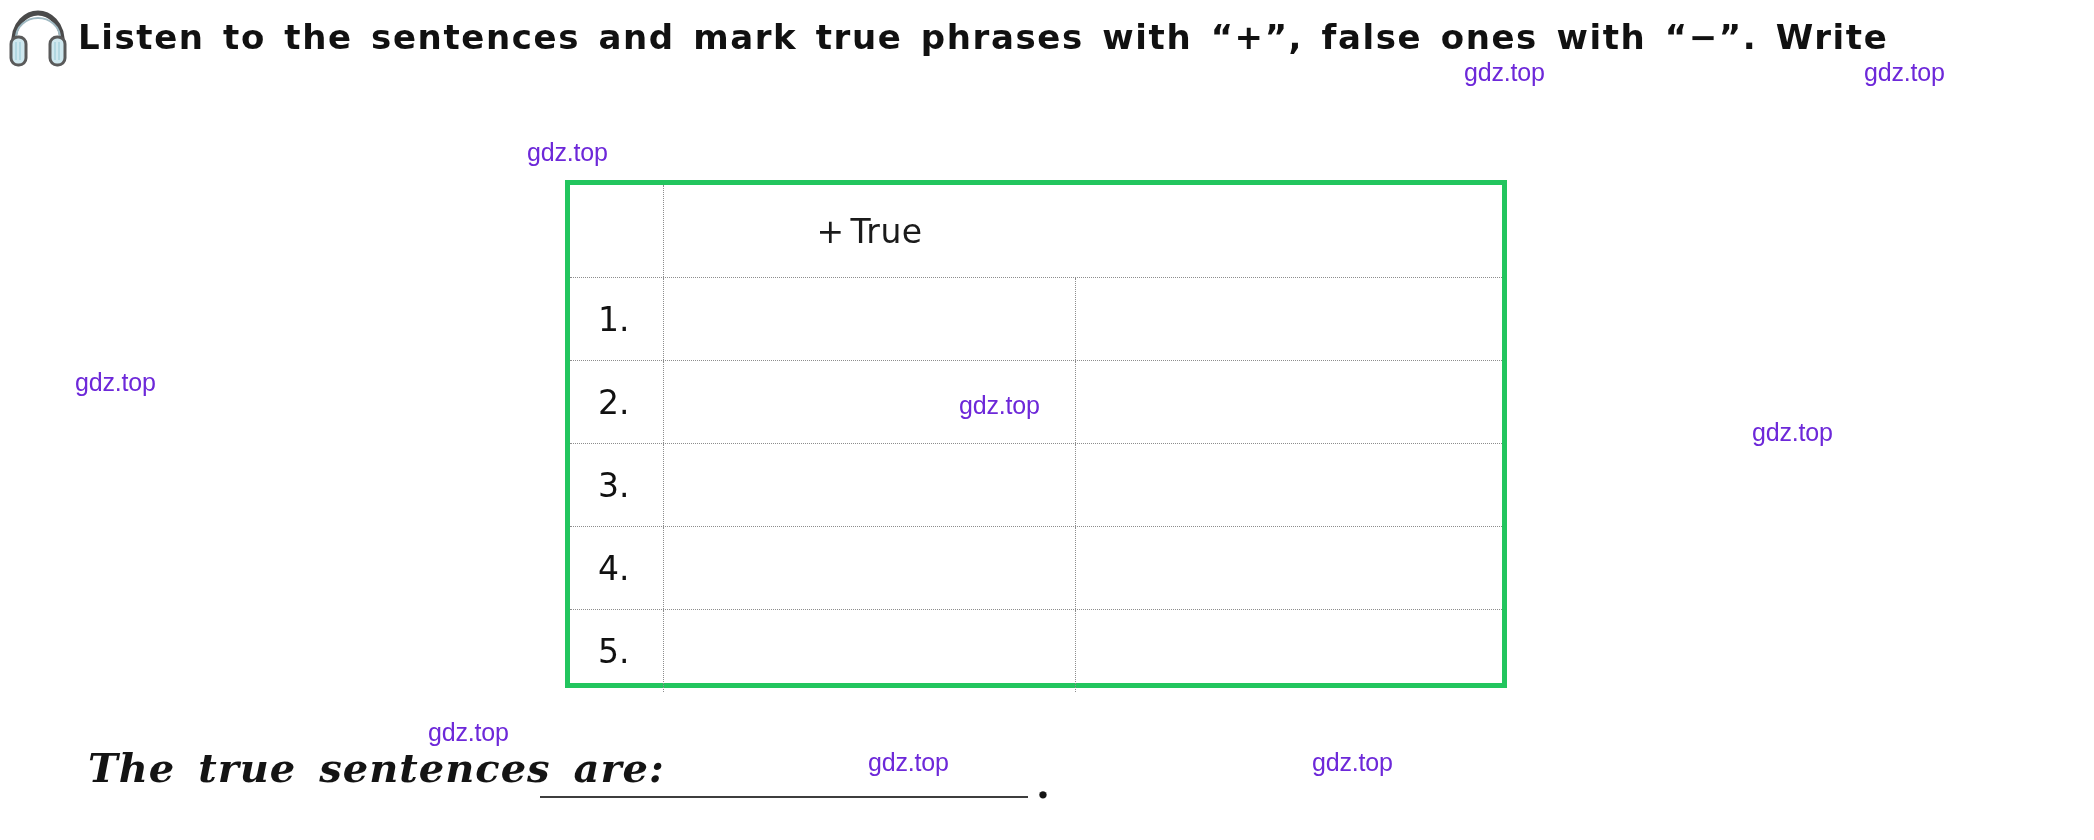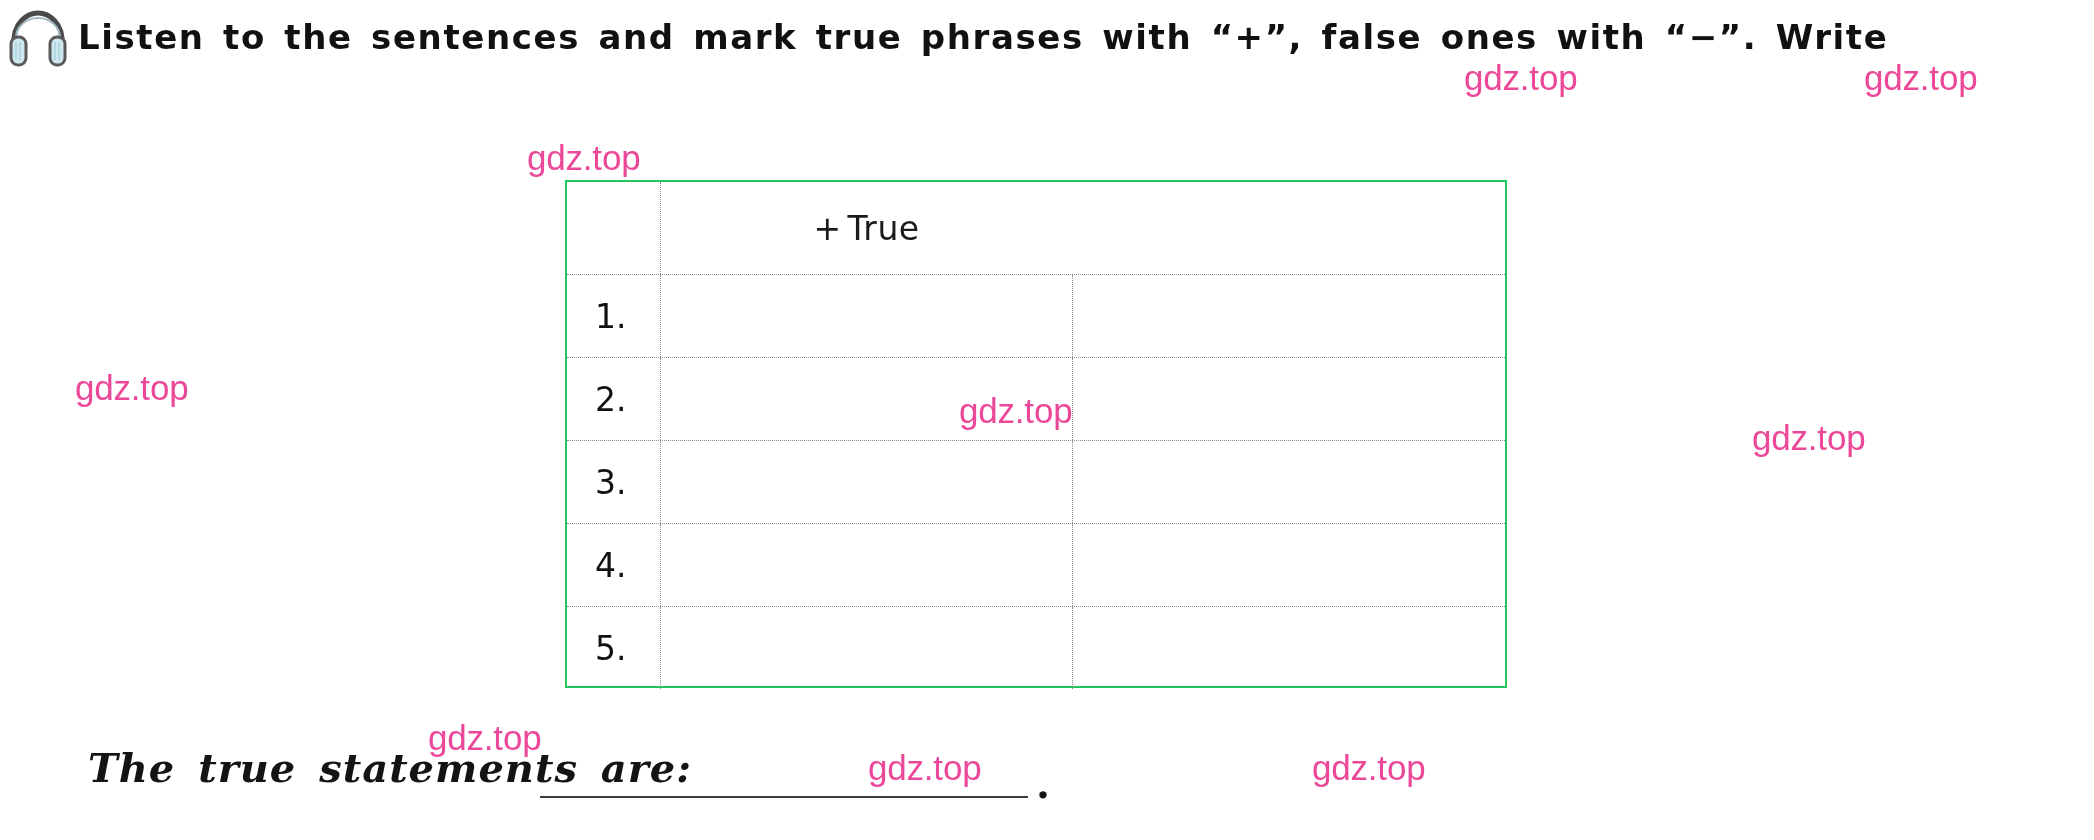--- a/index.html
+++ b/index.html
@@ -50,21 +50,21 @@
     padding-left: 14px;
   }
 
   
   #truefalse-table {
     position: absolute;
     left: 565px;
     top: 180px;
     width: 942px;
     height: 508px;
-    border: 2px solid #22c55e;
+    border: 5px solid #22c55e;
     box-sizing: border-box;
     background: #ffffff;
   }
   .tf-row {
     display: flex;
     width: 100%;
     box-sizing: border-box;
   }
   #tf-header-row {
     height: 92px;
@@ -154,22 +154,22 @@
     font-family: "DejaVu Serif", serif;
     font-weight: bold;
     font-size: 40px;
     color: #141414;
   }
 
   
   .watermark {
     position: absolute;
     font-family: "Liberation Sans", sans-serif;
-    font-size: 35px;
-    color: #ec4899;
+    font-size: 25px;
+    color: #6d28d9;
     white-space: nowrap;
     letter-spacing: -0.2px;
   }
 </style>
 </head>
 <body>
 
 <div id="instruction-block">
 
   <div id="headphone-icon">
@@ -232,21 +232,21 @@
   <div class="tf-row tf-body-row">
     <div class="col-num">
       <span class="row-number">5.</span>
     </div>
     <div class="col-true"></div>
     <div class="col-false"></div>
   </div>
 </div>
 
 <div id="answer-block">
-  <span id="answer-prompt">The true statements are:</span>
+  <span id="answer-prompt">The true sentences are:</span>
   <span id="answer-rule"></span>
   <span id="answer-period">.</span>
 </div>
 
 <div id="watermark-layer">
     <span class="watermark" style="left: 1464px; top: 58px;">gdz.top</span>
     <span class="watermark" style="left: 1864px; top: 58px;">gdz.top</span>
     <span class="watermark" style="left: 527px; top: 138px;">gdz.top</span>
     <span class="watermark" style="left: 75px; top: 368px;">gdz.top</span>
     <span class="watermark" style="left: 1752px; top: 418px;">gdz.top</span>

